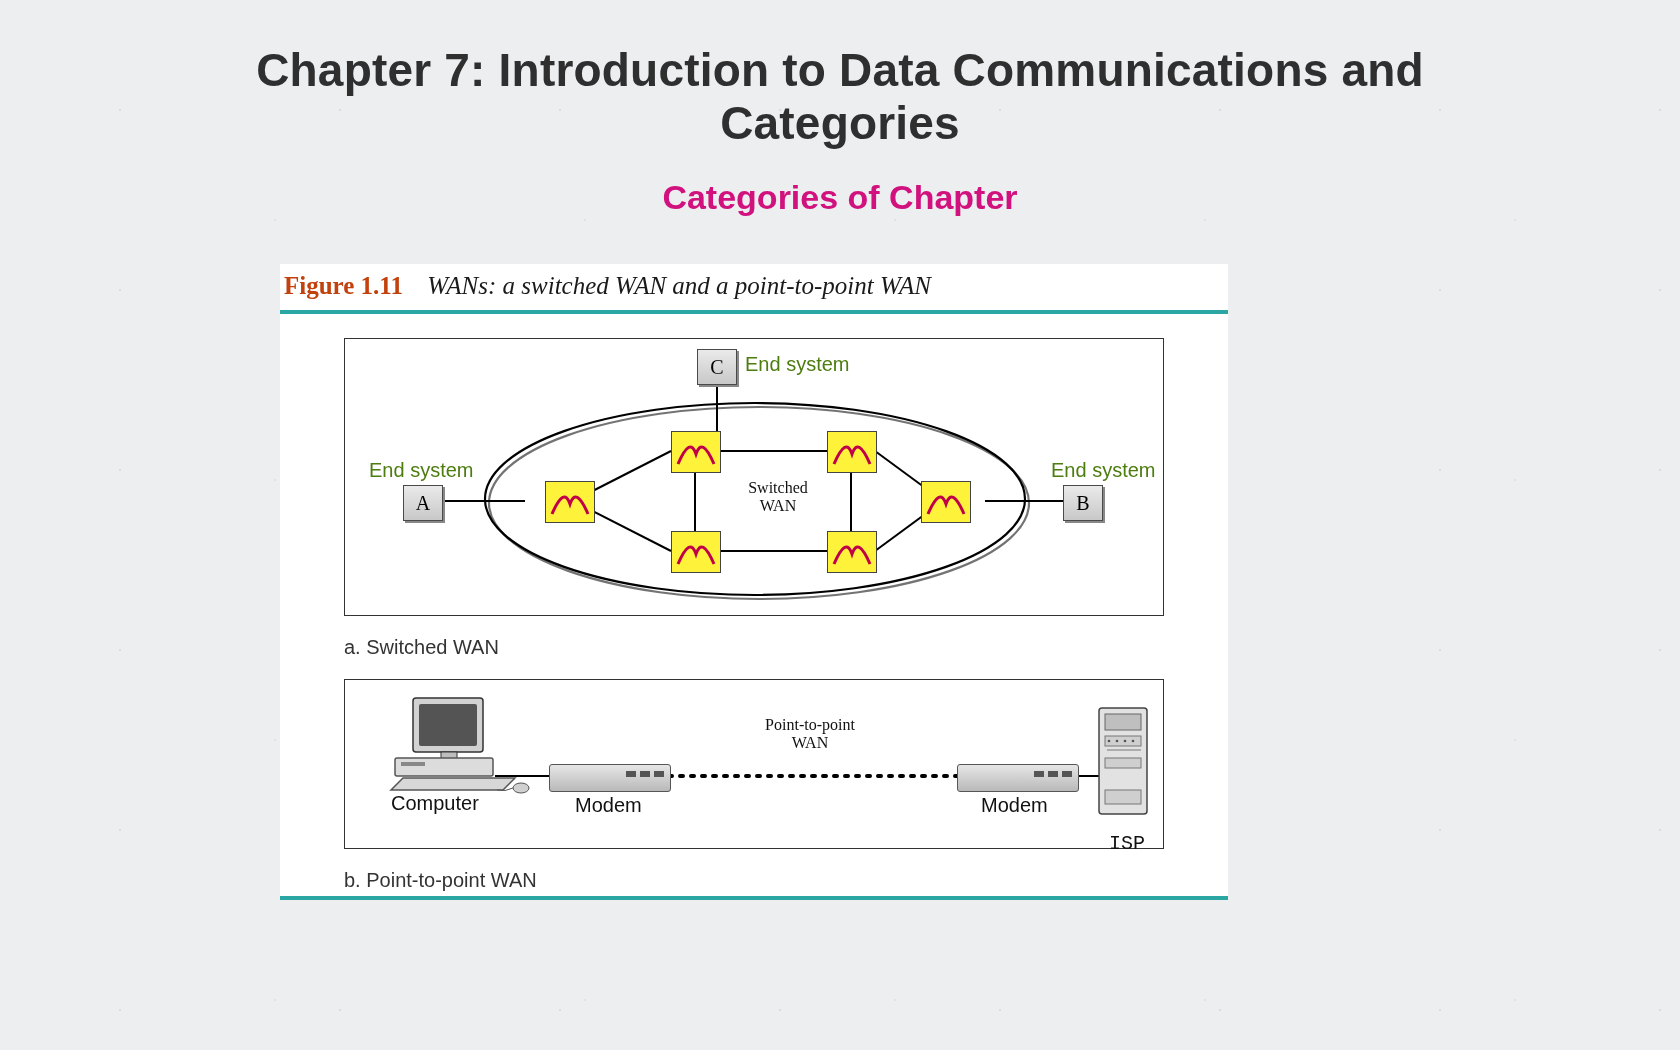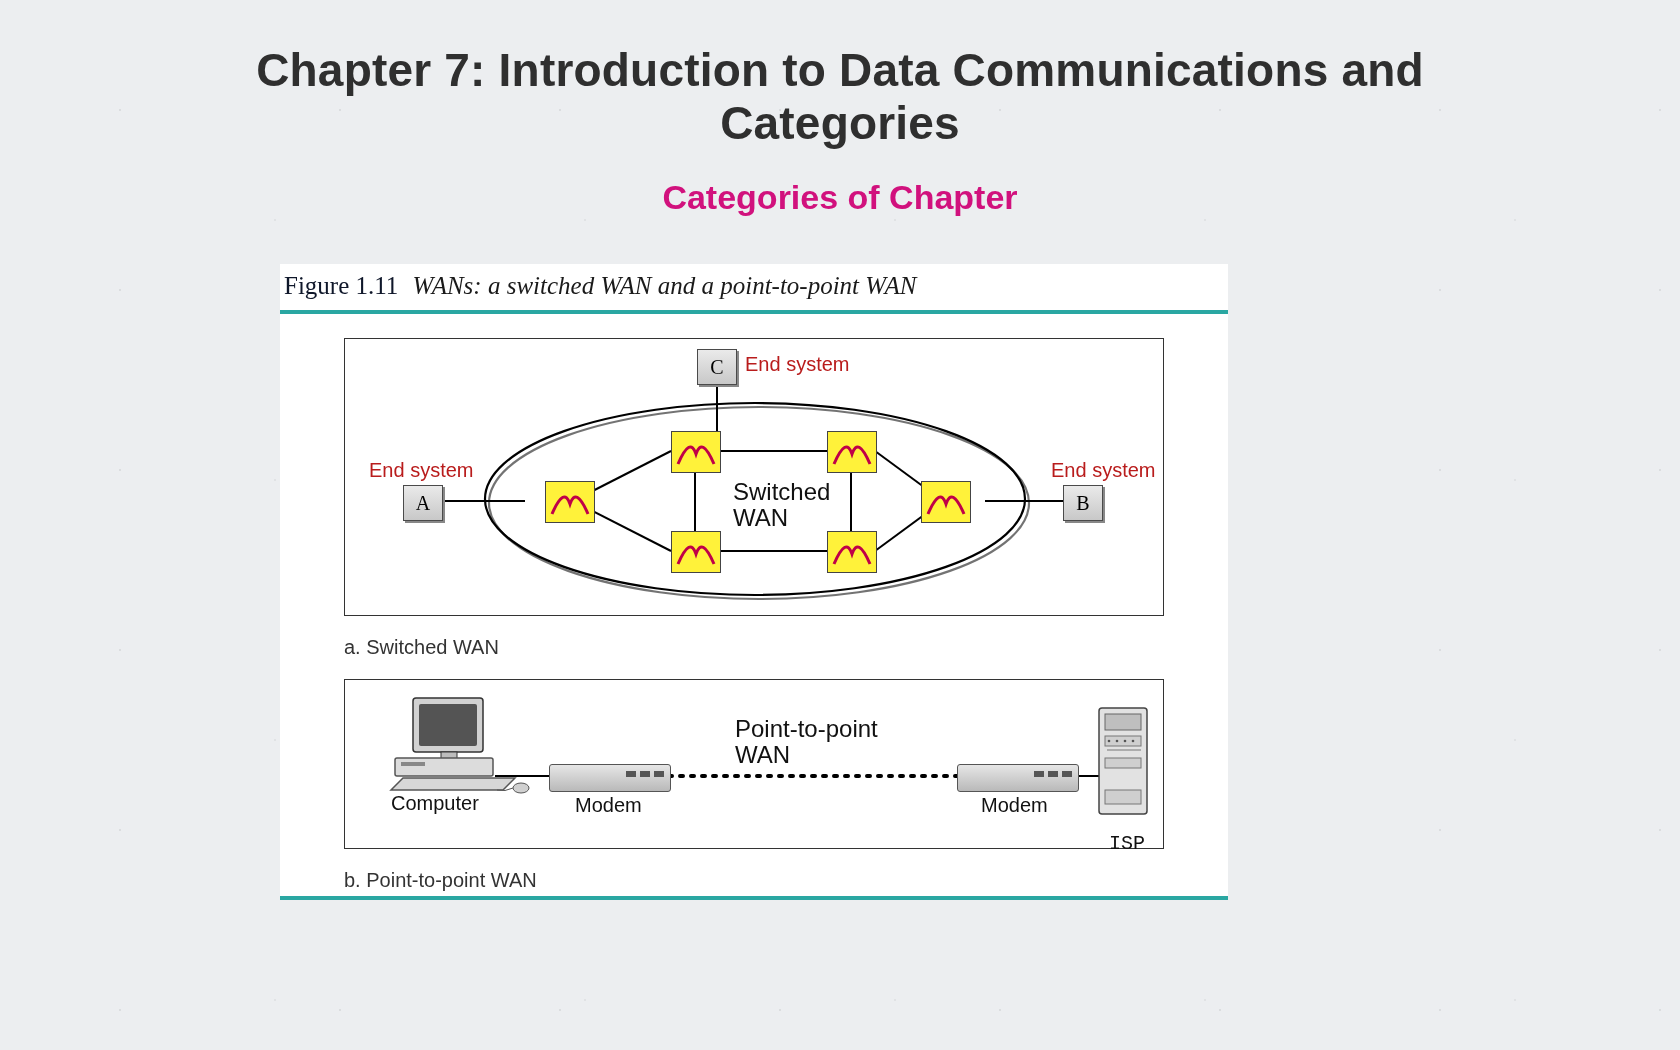--- a/index.html
+++ b/index.html
@@ -53,23 +53,23 @@
     width: 948px;
     background: #ffffff;
   }
   .fig-header {
     padding: 8px 6px 10px 4px;
     font-family: "Times New Roman", Times, serif;
     font-size: 25px;
     color: #1a1a1a;
   }
   .fig-number {
-    color: #0f172a;
-    font-weight: 400;
-    margin-right: 8px;
+    color: #c2410c;
+    font-weight: 700;
+    margin-right: 18px;
   }
   .fig-caption {
     font-style: italic;
     font-weight: 400;
   }
   .teal-rule {
     height: 4px;
     background: #2aa7a2;
     width: 100%;
   }
@@ -99,37 +99,38 @@
     box-shadow: 2px 2px 0 #888;
     width: 38px;
     height: 34px;
     font-family: "Times New Roman", serif;
     font-size: 20px;
   }
   .es-label {
     position: absolute;
     font-family: Arial, sans-serif;
     font-size: 20px;
-    color: #b91c1c;
+    color: #4d7c0f;
   }
 
   
   .switch {
     position: absolute;
     width: 48px;
     height: 40px;
     background: #fff23a;
     border: 1.5px solid #444;
   }
   .switch svg { width: 100%; height: 100%; display: block; }
 
   .center-label {
     position: absolute;
-    font-family: Liberation Sans, sans-serif;
-    font-size: 24px;
+    text-align: center;
+    font-family: Liberation Serif, serif;
+    font-size: 16px;
     color: #111;
     line-height: 1.1;
   }
 
   
   .wires {
     position: absolute;
     left: 0; top: 0;
     width: 100%; height: 100%;
     pointer-events: none;

